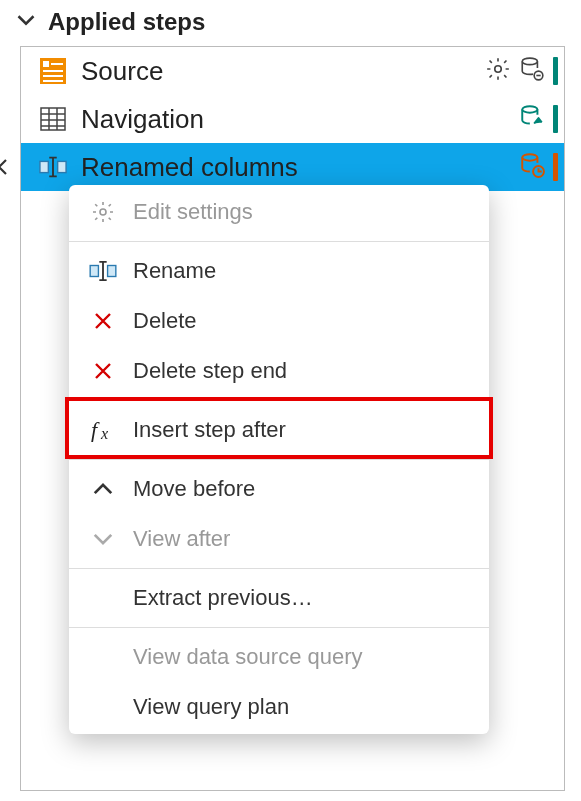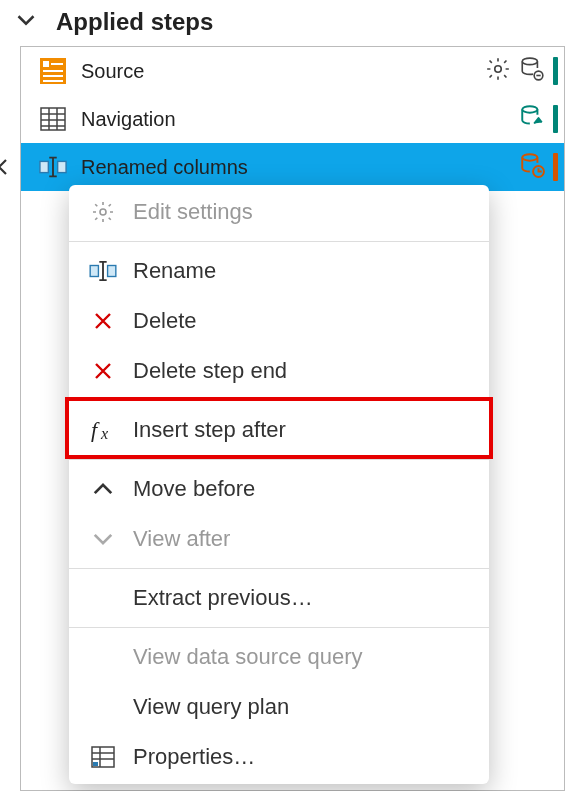--- a/index.html
+++ b/index.html
@@ -6,21 +6,21 @@
     body {
       font-family: "Segoe UI", Arial, sans-serif;
       background: #ffffff;
       width: 581px;
       color: #222;
       font-size: 20px;
     }
     .panel-header {
       display: flex;
       align-items: center;
-      gap: 20px;
+      gap: 12px;
       padding: 8px 12px 10px 16px;
       font-size: 24px;
       font-weight: 600;
       cursor: pointer;
     }
     .panel-header svg { width: 20px; height: 20px; }
     .steps-container {
       border: 1px solid #bbb;
       margin: 0 16px 0 20px;
       position: relative;
@@ -49,21 +49,21 @@
       width: 28px;
       height: 28px;
       display: flex;
       align-items: center;
       justify-content: center;
       margin-right: 14px;
       flex-shrink: 0;
     }
     .step-label {
       flex: 1;
-      font-size: 20px;
+      font-size: 26px;
       color: #222;
       white-space: nowrap;
       overflow: hidden;
     }
     .step-right {
       display: flex;
       align-items: center;
       gap: 8px;
     }
     .context-menu {
@@ -285,29 +285,17 @@
     </div>
     <div class="menu-sep"></div>
     <div class="menu-item disabled">
       <span class="mi-icon"></span>
       <span>View data source query</span>
     </div>
     <div class="menu-item">
       <span class="mi-icon"></span>
       <span>View query plan</span>
     </div>
-    <div class="menu-item">
-      <span class="mi-icon">
-        <svg width="26" height="26" viewBox="0 0 26 26" fill="none" stroke="#444" stroke-width="1.5">
-          <rect x="2" y="3" width="22" height="20"></rect>
-          <line x1="2" y1="9" x2="24" y2="9"></line>
-          <line x1="2" y1="15" x2="24" y2="15"></line>
-          <line x1="10" y1="3" x2="10" y2="23"></line>
-          <rect x="3" y="18" width="5" height="4" fill="#2a7ab0" stroke="none"></rect>
-        </svg>
-      </span>
-      <span>Properties…</span>
-    </div>
   </div>
 
   <div class="highlight-box" style="left:44px; top:350px; width:428px; height:62px;"></div>
 
 </div>
 
 </body></html>

